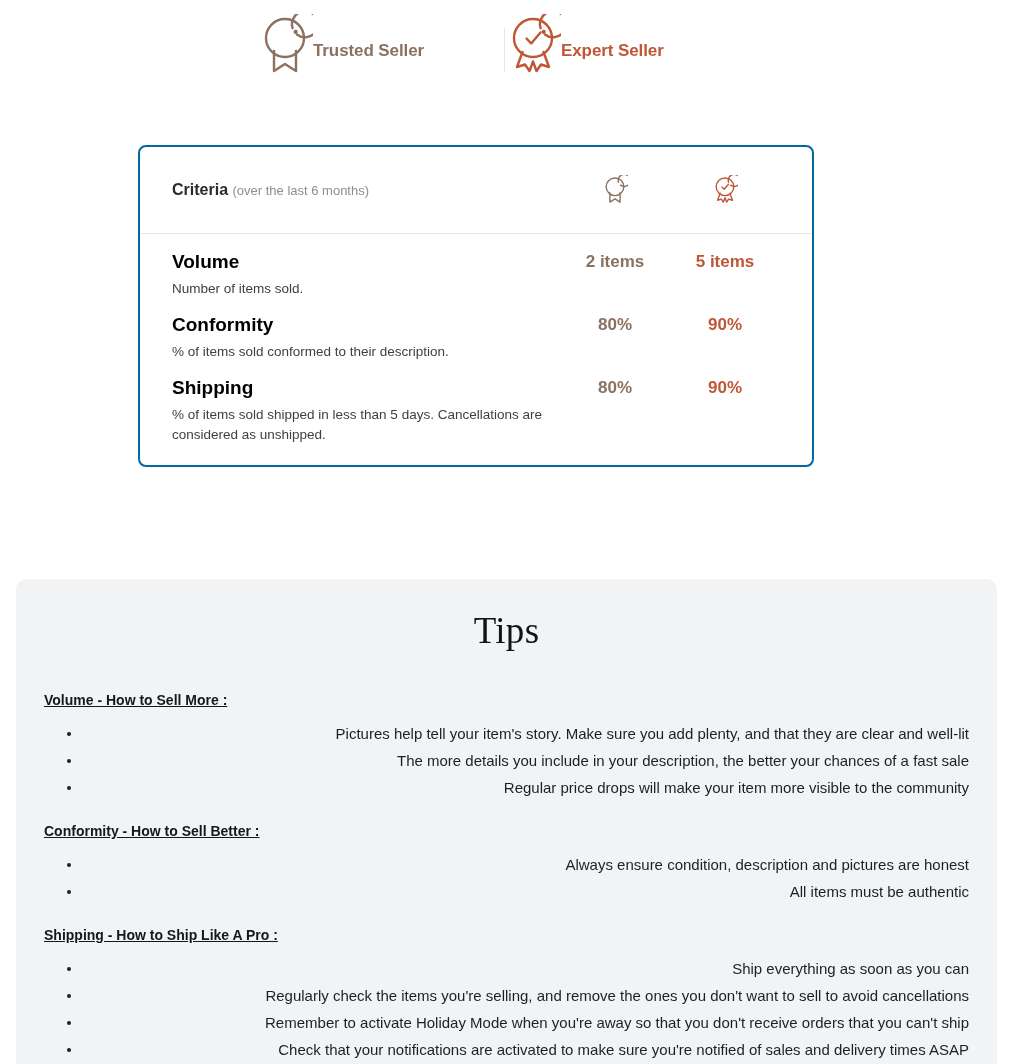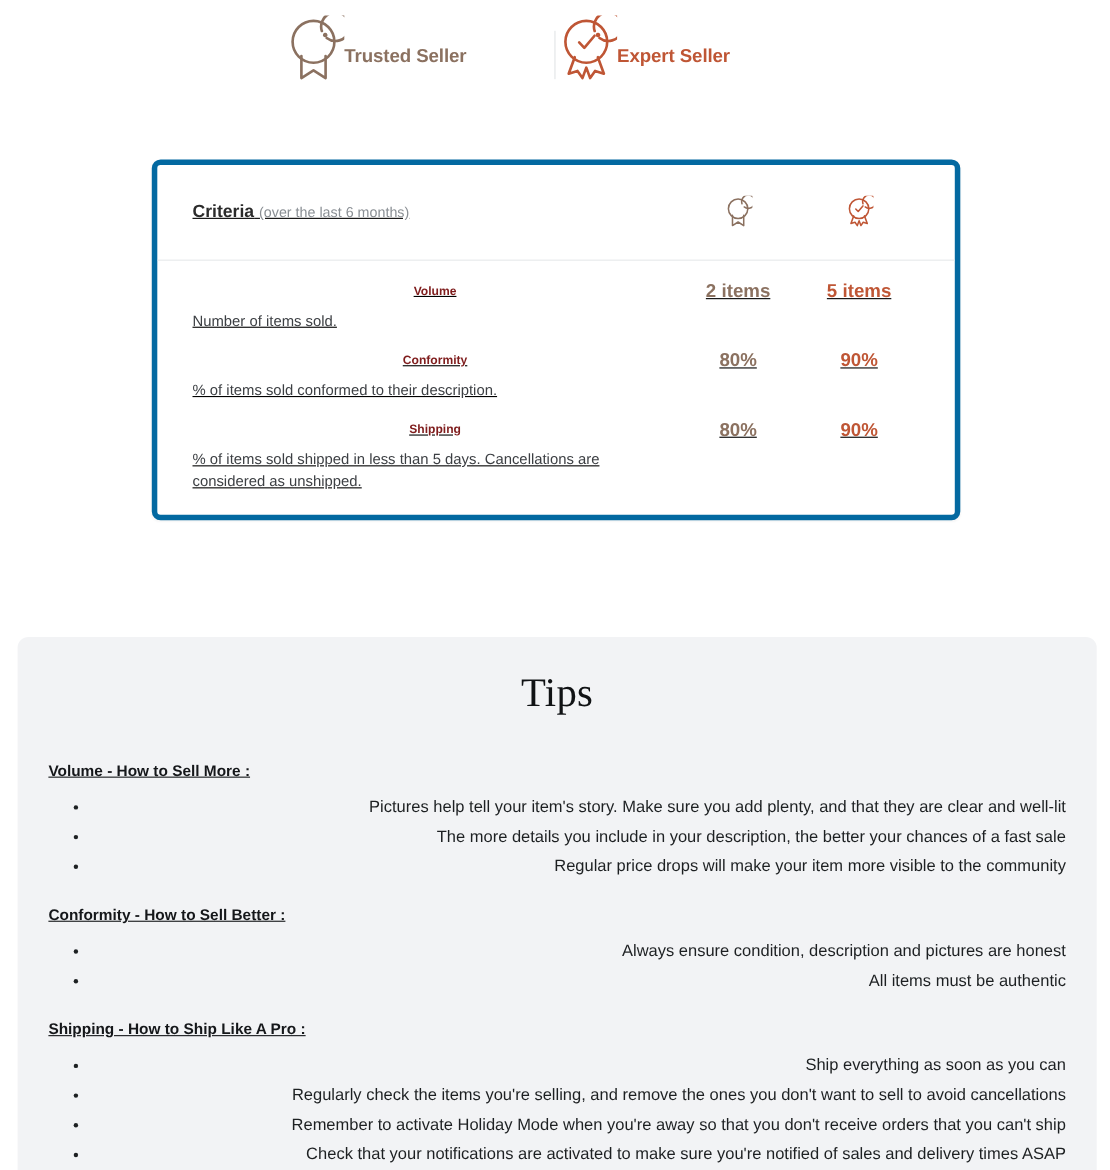--- a/index.html
+++ b/index.html
@@ -60,27 +60,26 @@
     background: #E2E4E6;
     margin-top: 28px;
     flex: 0 0 auto;
   }
 
   
   .criteria-card {
     position: absolute;
     left: 138px;
     top: 145px;
-    width: 735px;
+    width: 676px;
     background: #ffffff;
-    border: 5px solid #0369a1;
+    border: 2px solid #0369a1;
     border-radius: 8px;
     box-shadow: 0 1px 2px rgba(0,0,0,0.04);
     overflow: hidden;
-    text-decoration: underline;
   }
 
   .criteria-head {
     height: 87px;
     display: flex;
     align-items: center;
     border-bottom: 1px solid #E6E8EA;
     padding: 0 32px 0 32px;
   }
   .criteria-head-label {
@@ -110,25 +109,24 @@
   .crit-row { padding: 16px 0 0 0; position: relative; }
   .crit-row:first-child { padding-top: 18px; }
   .crit-row:last-child  { padding-bottom: 20px; }
 
   .crit-top {
     display: flex;
     align-items: flex-start;
   }
   .crit-name {
     flex: 1 1 auto;
-    font-size: 11px;
-    font-weight: bold;
-    color: #7f1d1d;
+    font-size: 19px;
+    font-weight: bold;
+    color: #000000;
     line-height: 20px;
-    text-align: center;
   }
   .crit-val {
     width: 110px;
     text-align: center;
     font-size: 17px;
     font-weight: bold;
     line-height: 20px;
   }
   .crit-val.trusted { color: #8B7160; }
   .crit-val.expert  { color: #BF5635; }

